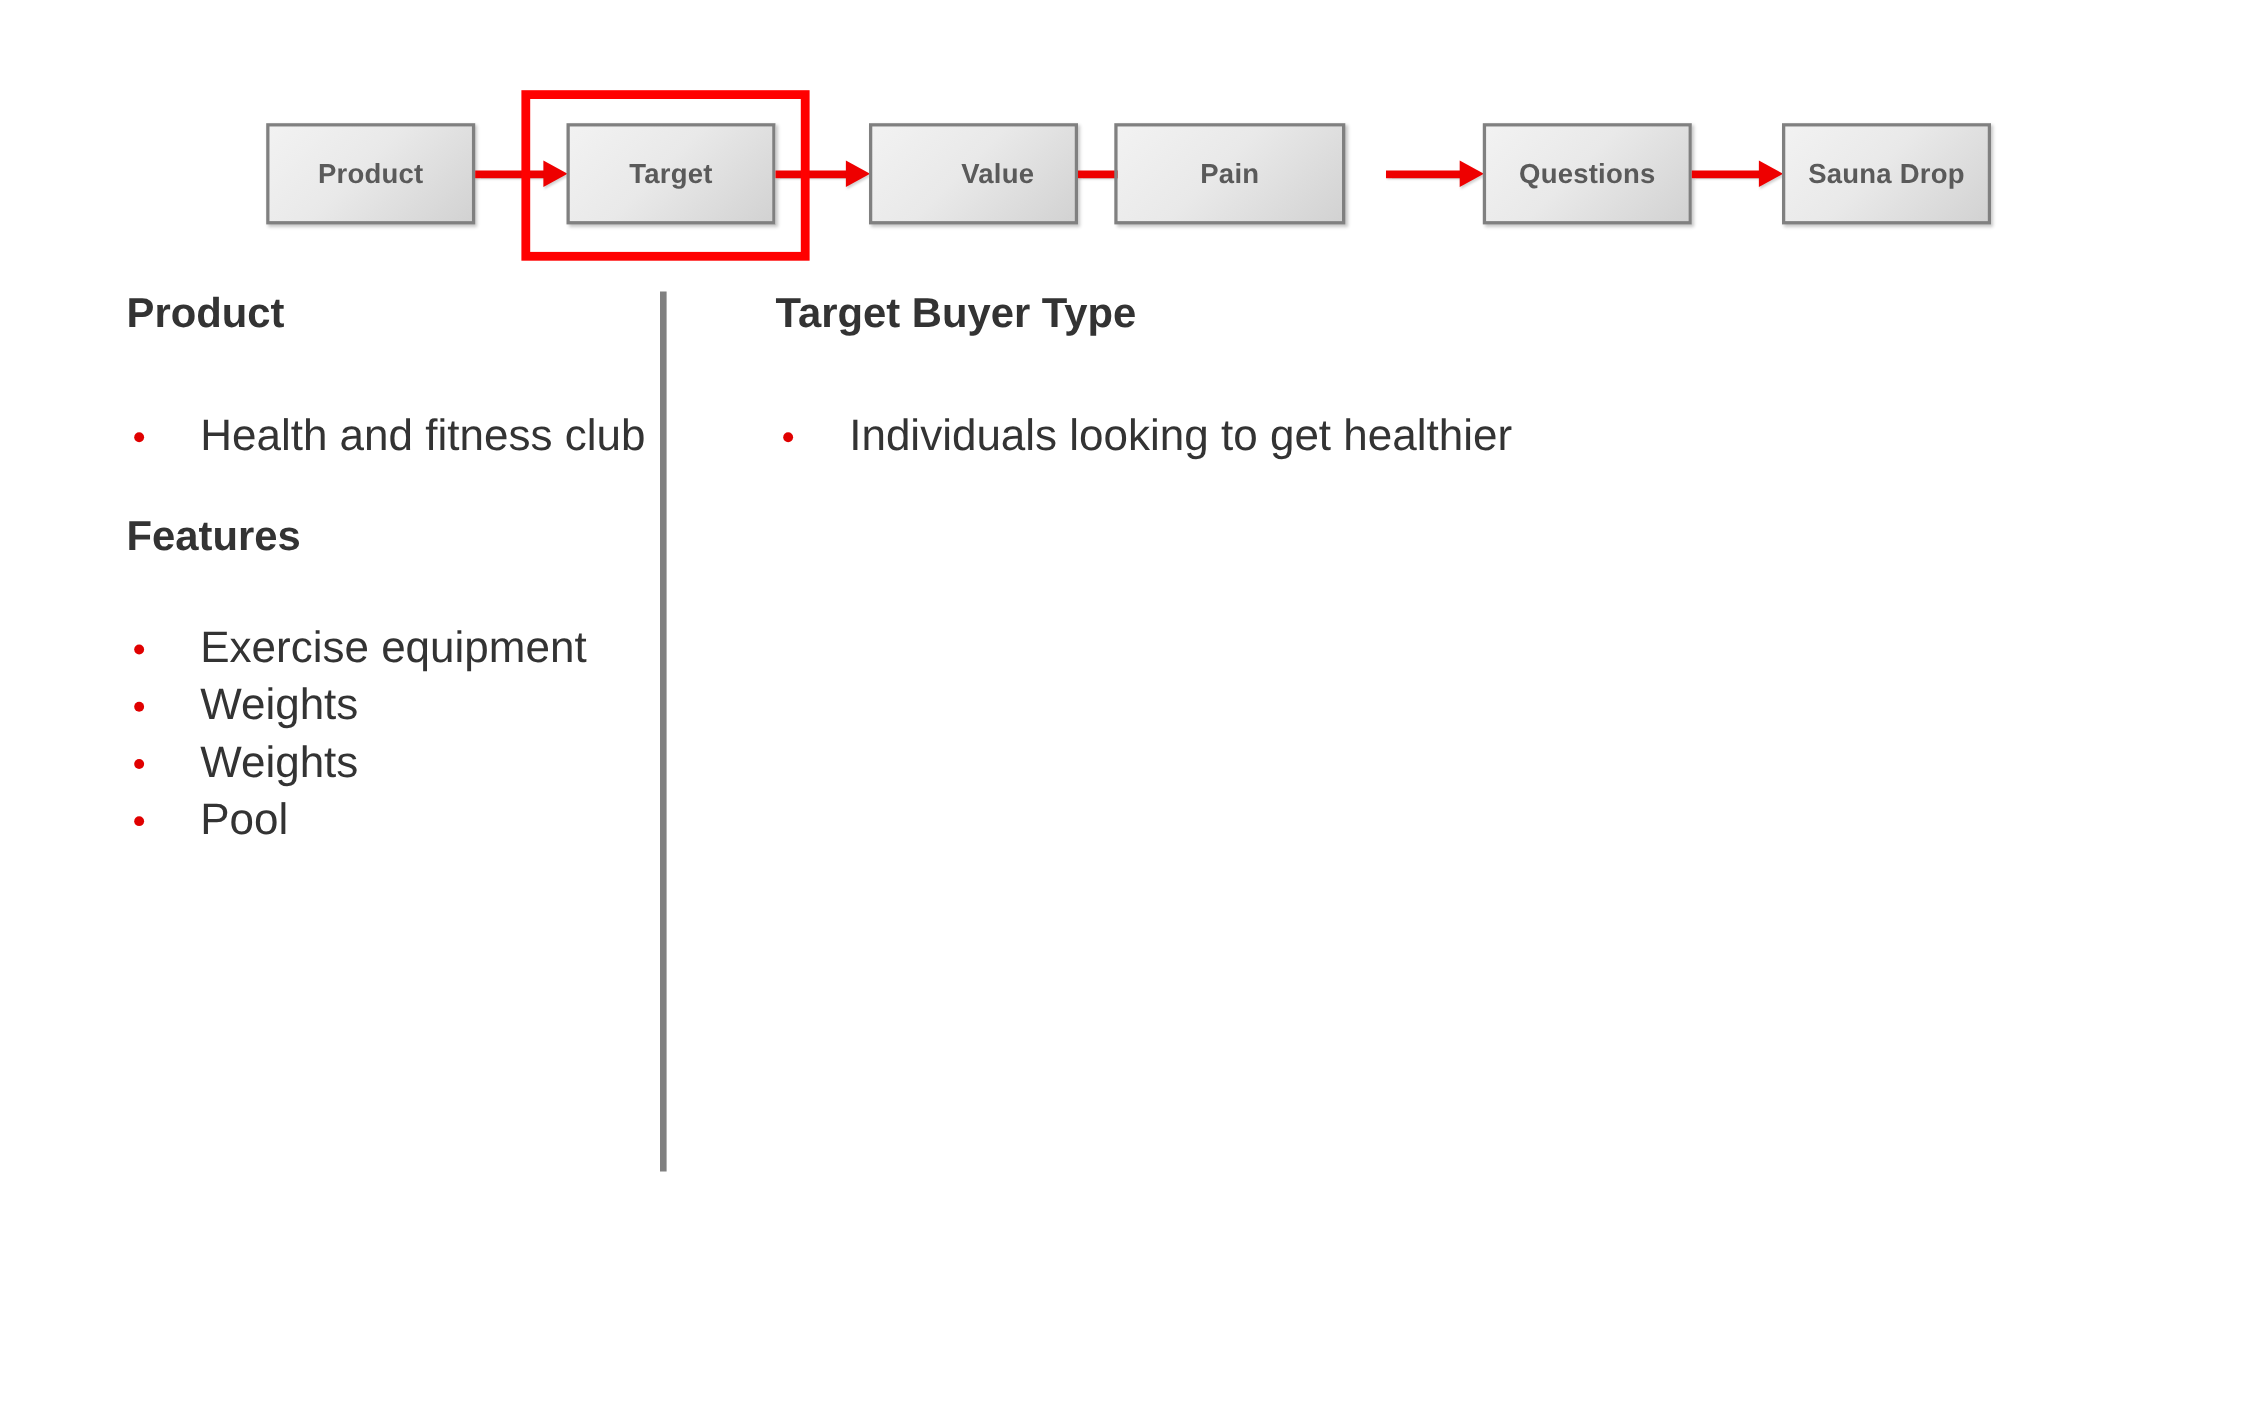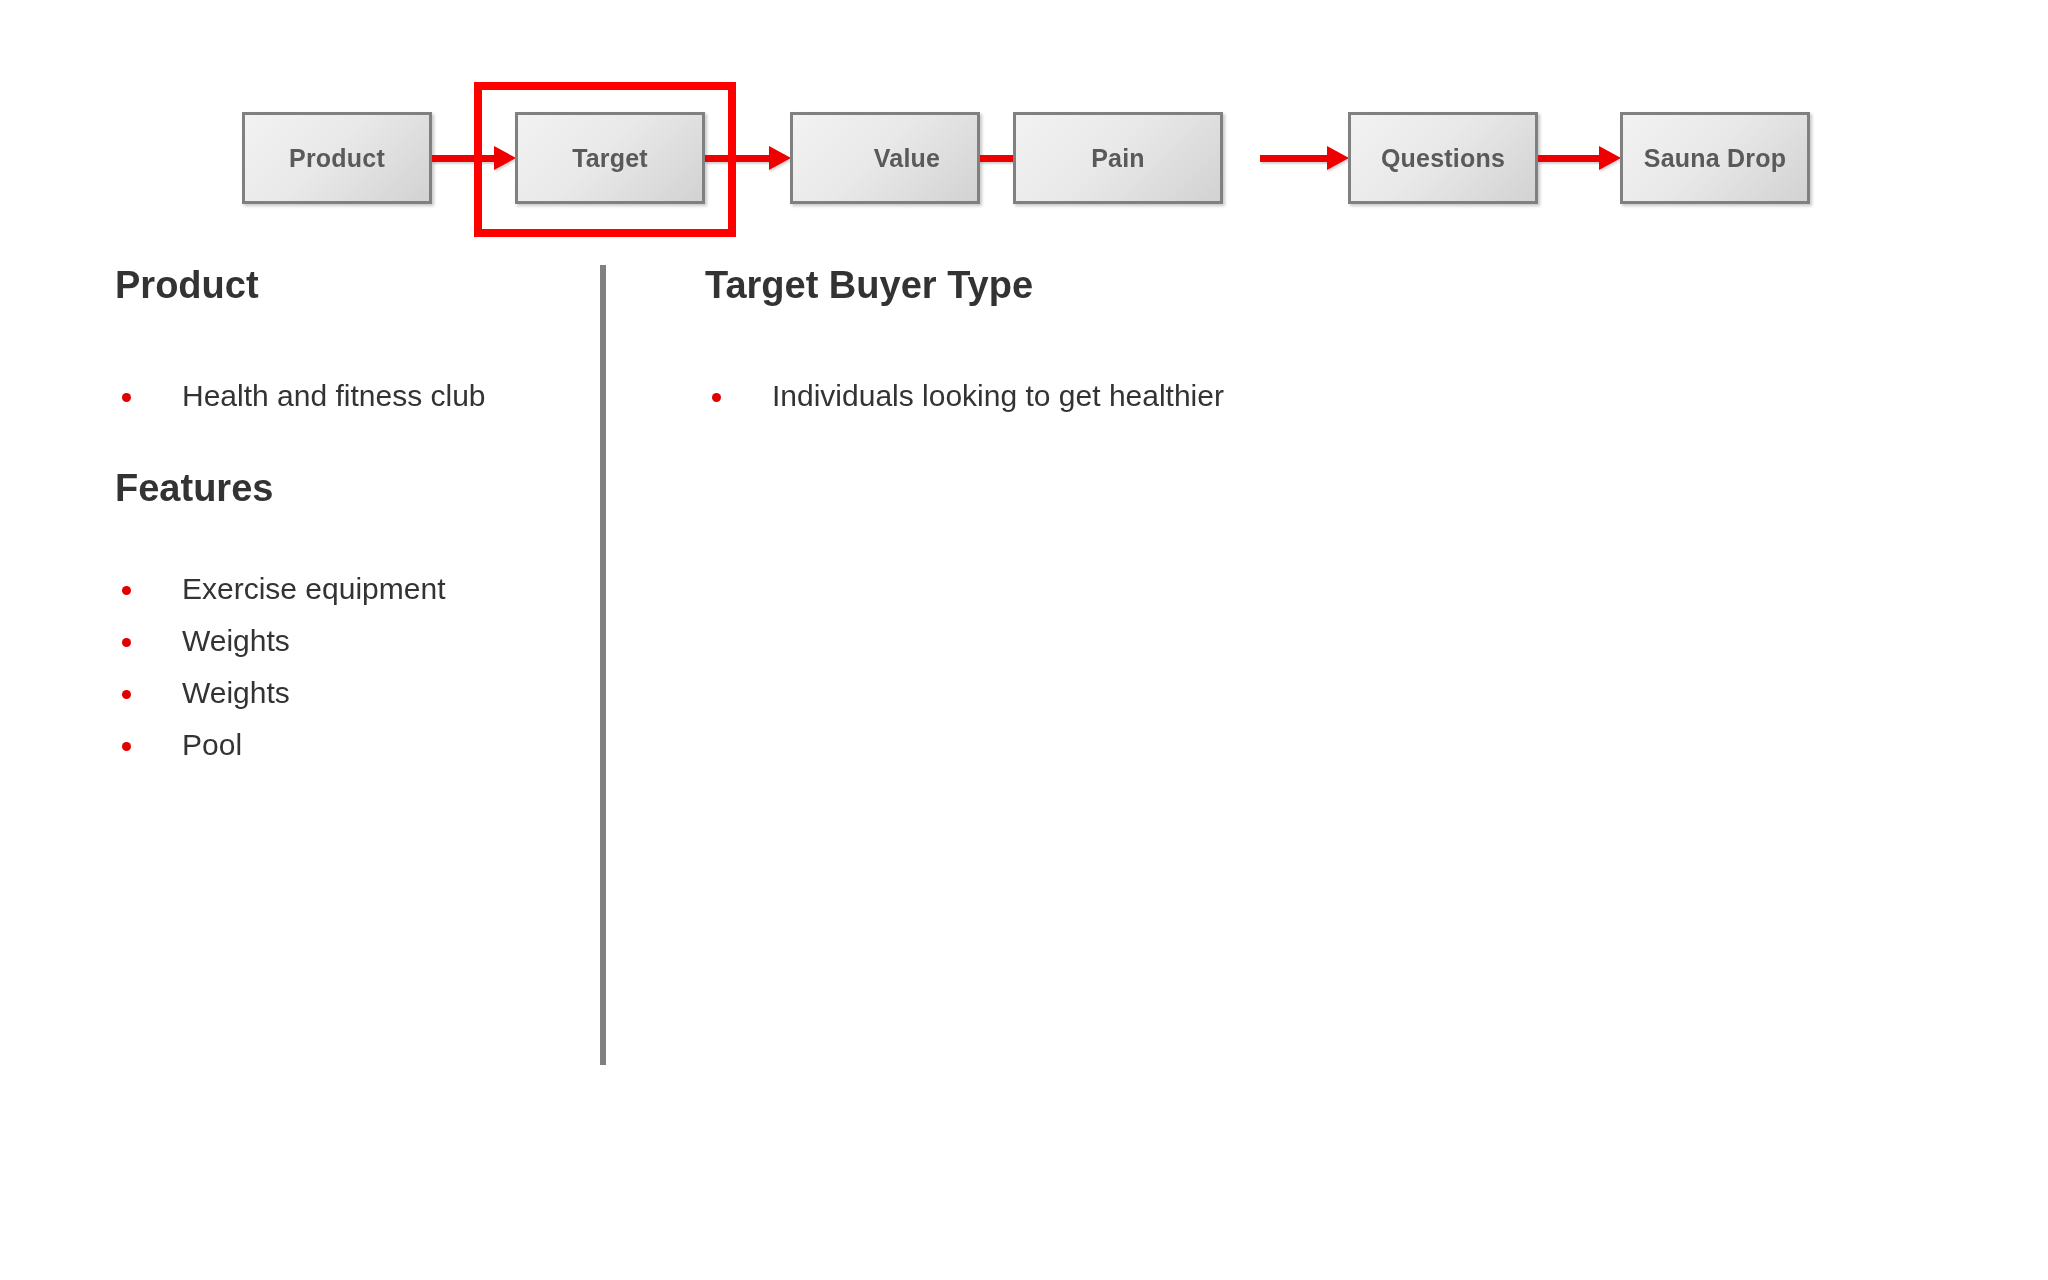--- a/index.html
+++ b/index.html
@@ -169,21 +169,21 @@
   .bullet-item .bullet-dot {
     position: absolute;
     left: 7px;
     top: 23px;
     width: 9px;
     height: 9px;
     border-radius: 50%;
     background: #e00000;
   }
   .bullet-item .bullet-text {
-    font-size: 30px;
+    font-size: 40px;
     color: #333333;
   }
 </style>
 </head>
 <body>
 
 <div id="process-flow">
 
   <div class="flow-box box-product">
     <span class="flow-label">Product</span>

